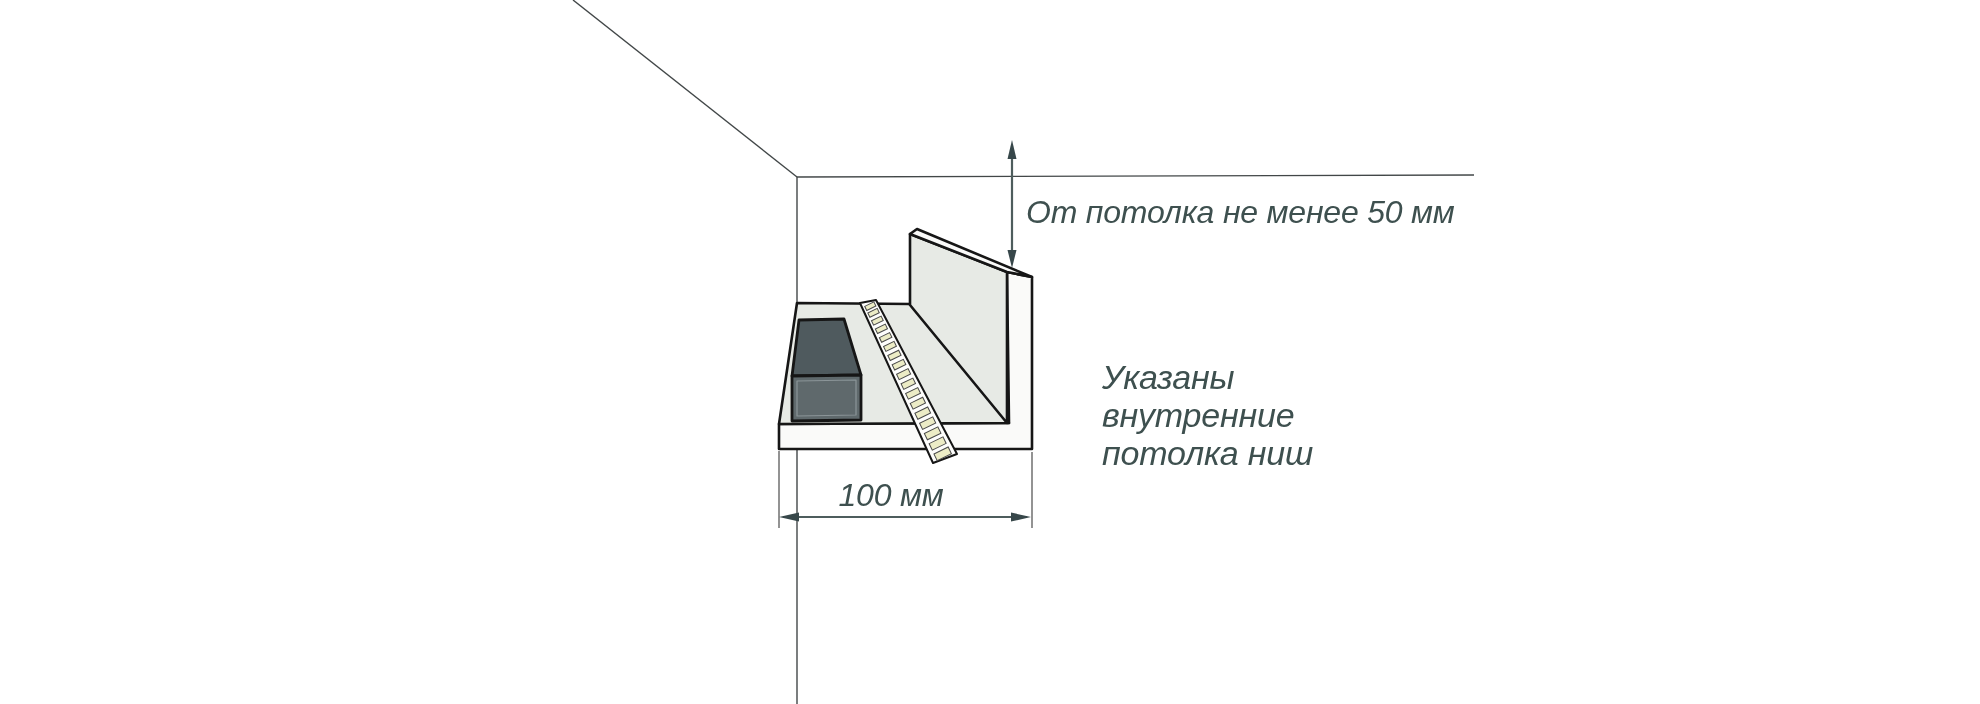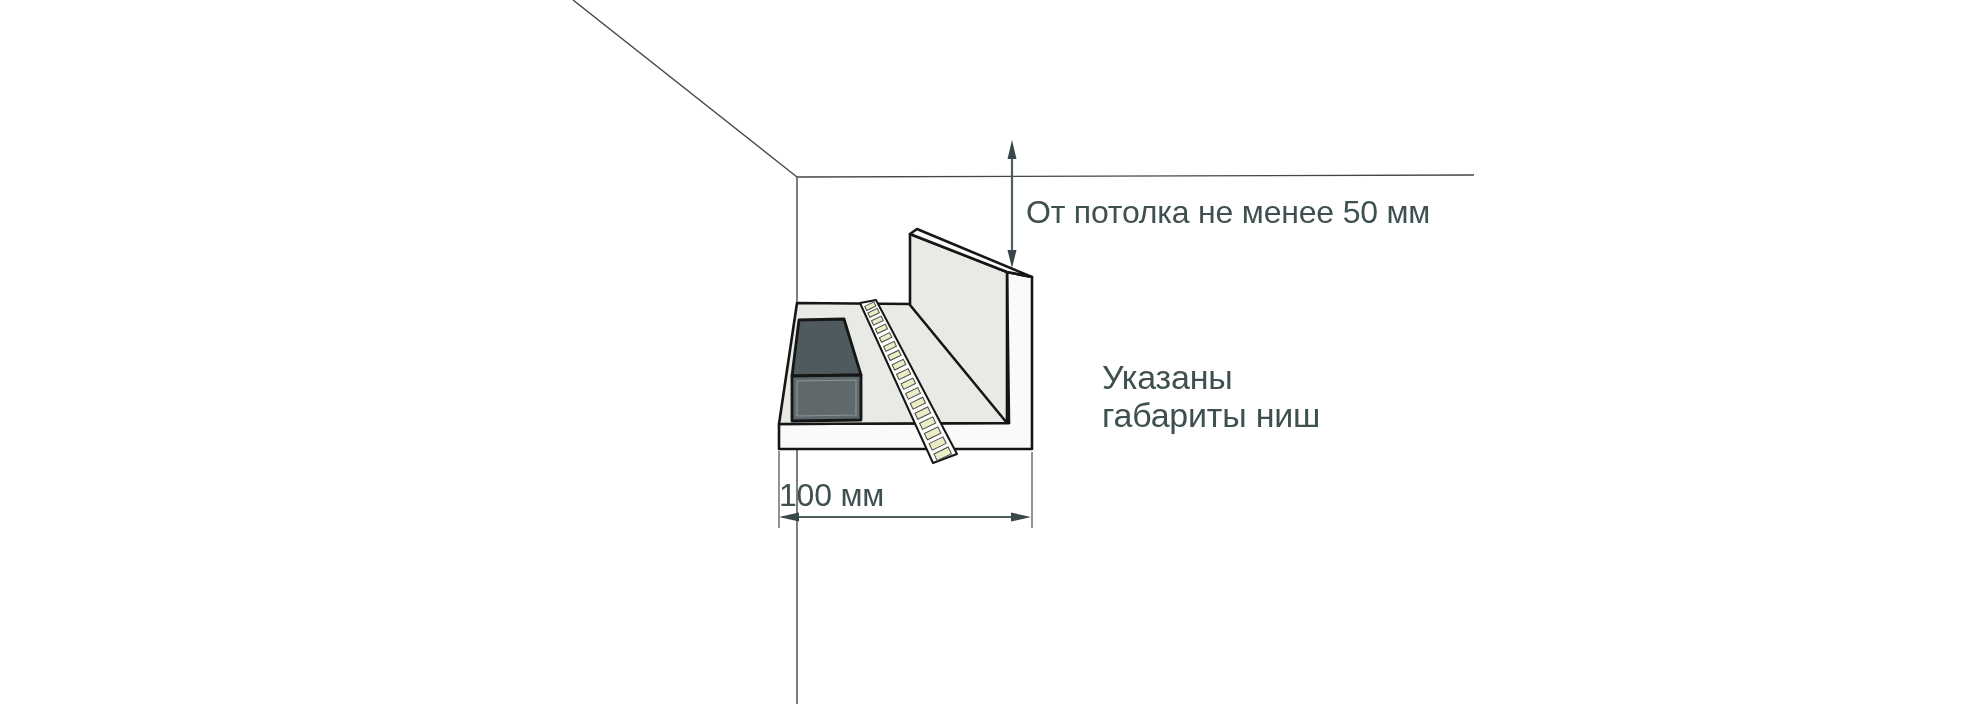--- a/index.html
+++ b/index.html
@@ -9,27 +9,29 @@
     background:#ffffff;
     overflow:hidden;
     font-family:"Liberation Sans", sans-serif;
   }
   .stage svg{position:absolute;left:0;top:0;}
   .anno{
     position:absolute;
     color:#3e504f;
     letter-spacing:-0.2px;
     white-space:nowrap;
+    font-style:italic;
   }
   .ceiling-label{
     left:1026px;top:194px;
     font-size:32px;line-height:36px;
   }
   .width-label{
     left:779px;top:477px;width:224px;
+    text-align:center;
     font-size:32px;line-height:36px;
   }
   .note{
     left:1102px;top:358px;
     font-size:34px;line-height:38px;
   }
 </style>
 </head>
 <body>
 
@@ -97,16 +99,17 @@
       <polygon points="1031,517 1011,512.5 1011,521.5" fill="#37474a"></polygon>
     </g>
   </svg>
 
   <div class="anno ceiling-label">От потолка не менее 50 мм</div>
 
   <div class="anno width-label">100 мм</div>
 
   <div class="anno note">
     <div>Указаны</div>
-    <div>габариты ниш</div>
+    <div>внутренние</div>
+    <div>потолка ниш</div>
   </div>
 
 </div>
 
 </body></html>

